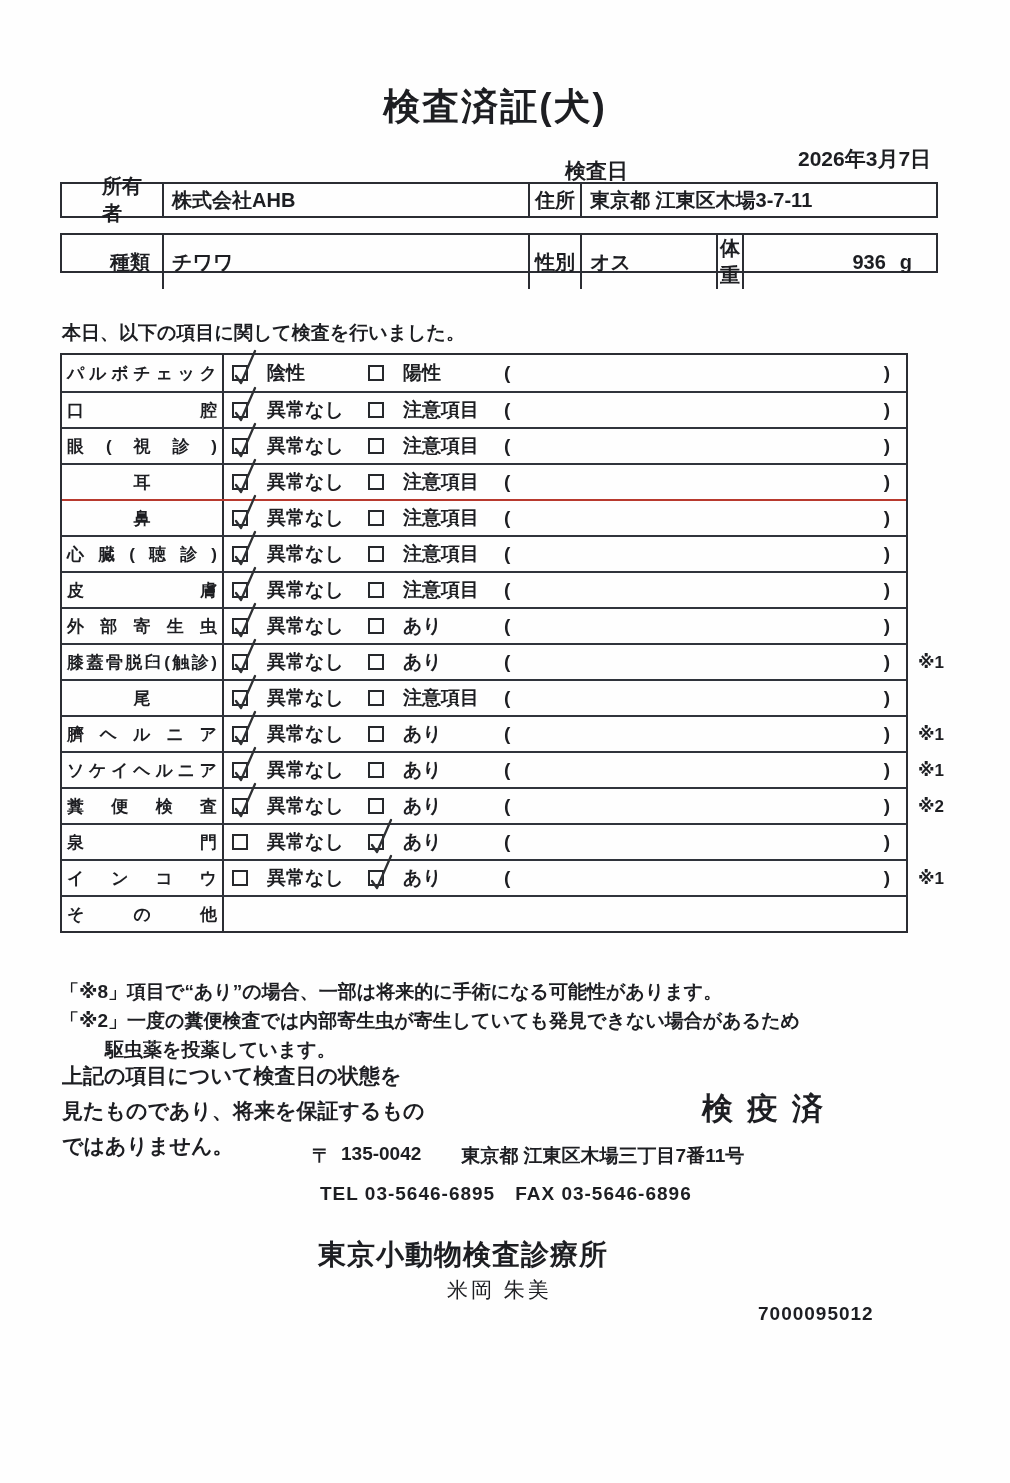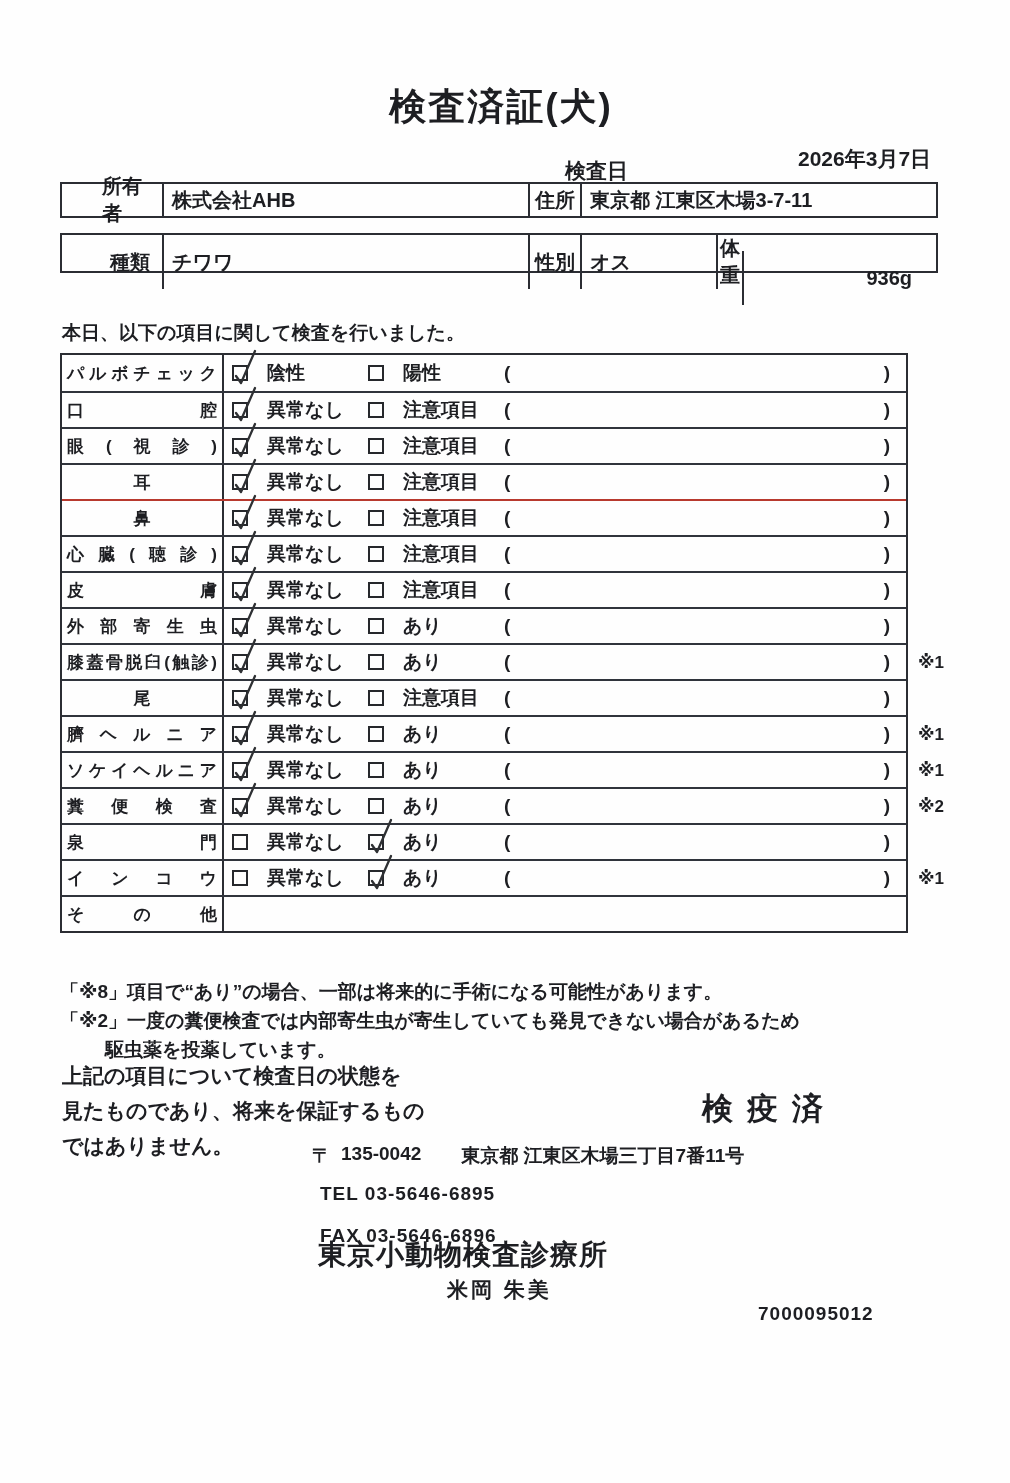--- a/index.html
+++ b/index.html
@@ -1,39 +1,39 @@
 <!DOCTYPE html>
 <html><head>
 <meta charset="utf-8">
 <style>
   html,body{margin:0;padding:0;background:#e8e8e8;}
   .page{position:relative;width:1010px;height:1483px;background:#fefefe;margin:0 auto;
         font-family:"Liberation Sans","DejaVu Sans",sans-serif;color:#1d1e22;overflow:hidden;}
   .page *{box-sizing:border-box;}
 
   .title{position:absolute;top:82px;left:0;width:990px;text-align:center;
-         font-size:37px;font-weight:700;letter-spacing:2px;margin-left:6px;}
+         font-size:37px;font-weight:700;letter-spacing:2px;}
 
   .exam-date-label{position:absolute;top:147px;left:565px;font-size:21px;font-weight:600;margin-top:10px;}
   .exam-date-value{position:absolute;top:145px;left:798px;font-size:21px;font-weight:600;}
 
   
   .tblA{position:absolute;top:182px;left:60px;width:878px;border:2px solid #2b2d33;
         display:grid;grid-template-columns:100px 330px 88px 1fr;}
   .tblB{position:absolute;top:233px;left:60px;width:878px;border:2px solid #2b2d33;}
   .tblB .rowx{display:grid;height:36px;}
   .tblB .row1{grid-template-columns:100px 330px 88px 100px 62px 1fr;}
   .tblB .row2{grid-template-columns:100px 330px 88px 1fr;border-top:2px solid #2b2d33;}
   .cell{height:32px;display:flex;align-items:center;padding:0 8px;font-size:20px;
         border-left:2px solid #2b2d33;}
   .tblB .cell{height:100%;}
   .cell:first-child{border-left:none;}
   .lab{justify-content:center;font-weight:600;padding:0 4px;margin-left:36px;}
   .val{font-weight:600;}
-  .wval{justify-content:flex-end;padding-right:24px;margin-top:16px;}
+  .wval{justify-content:flex-end;padding-right:24px;gap:14px;}
 
   .intro{position:absolute;top:320px;left:62px;font-size:19px;font-weight:700;}
 
   
   .ctable{position:absolute;top:353px;left:60px;width:848px;border:2px solid #2b2d33;}
   .crow{position:relative;height:36px;border-top:2px solid #30343c;}
   .crow:first-child{border-top:none;}
   .crow.redline{border-top-color:#b8392e;}
   .clabel{position:absolute;left:0;top:0;width:162px;height:100%;
           border-right:2px solid #2b2d33;display:flex;align-items:center;padding:0 5px;}
@@ -58,23 +58,23 @@
   
   .footnotes{position:absolute;top:977px;left:60px;font-size:19px;font-weight:600;line-height:29px;}
   .fn-indent{padding-left:45px;}
   .disclaimer{position:absolute;top:1058px;left:62px;font-size:21px;font-weight:700;line-height:35px;}
   .stamp{position:absolute;top:1088px;left:702px;font-size:31px;font-weight:600;letter-spacing:14px;}
 
   .postal-line{position:absolute;top:1143px;left:312px;font-size:19px;font-weight:600;
                display:flex;gap:10px;}
   .postal-line .addr{margin-left:30px;}
   .tel-line{position:absolute;top:1183px;left:320px;font-size:19px;font-weight:600;
-            display:flex;gap:20px;letter-spacing:1px;flex-direction:column;}
+            display:flex;gap:20px;letter-spacing:1px;}
   .clinic{position:absolute;top:1236px;left:318px;font-size:28px;font-weight:600;letter-spacing:1px;}
-  .inspector{position:absolute;top:1276px;left:447px;font-size:21px;font-weight:700;letter-spacing:3px;}
+  .inspector{position:absolute;top:1276px;left:447px;font-size:21px;font-weight:400;letter-spacing:3px;}
   .serial{position:absolute;top:1303px;left:758px;font-size:19px;font-weight:600;letter-spacing:1px;}
 </style>
 </head>
 <body>
 
 <div class="page">
 
   <div class="title">検査済証(犬)</div>
 
   <div class="exam-date-label">検査日</div>

